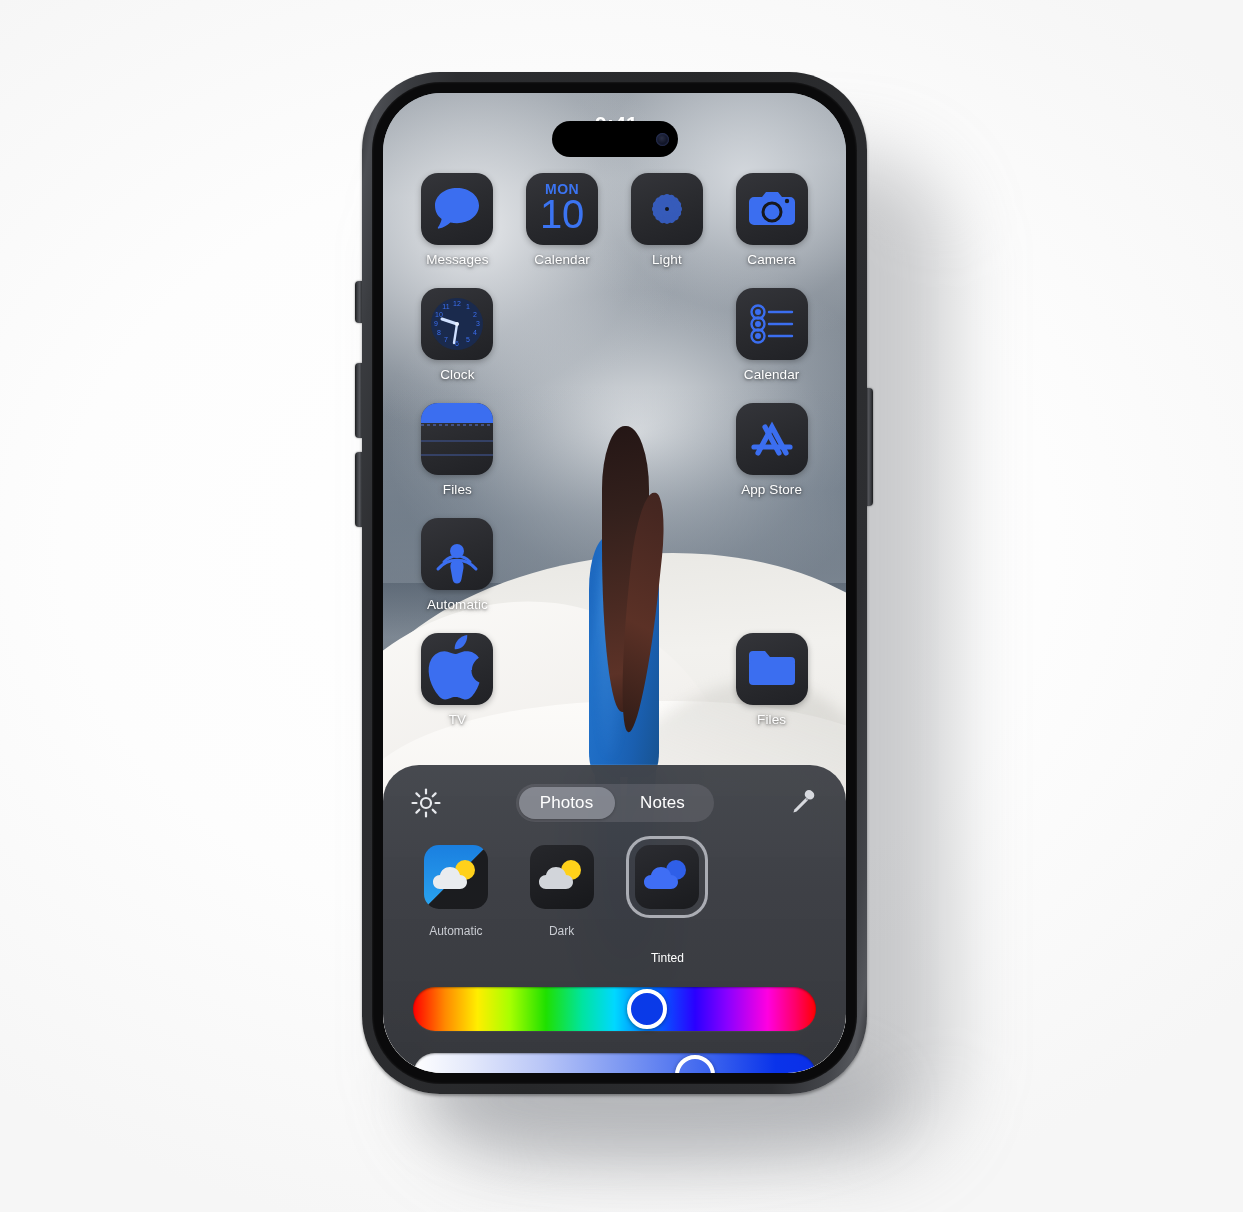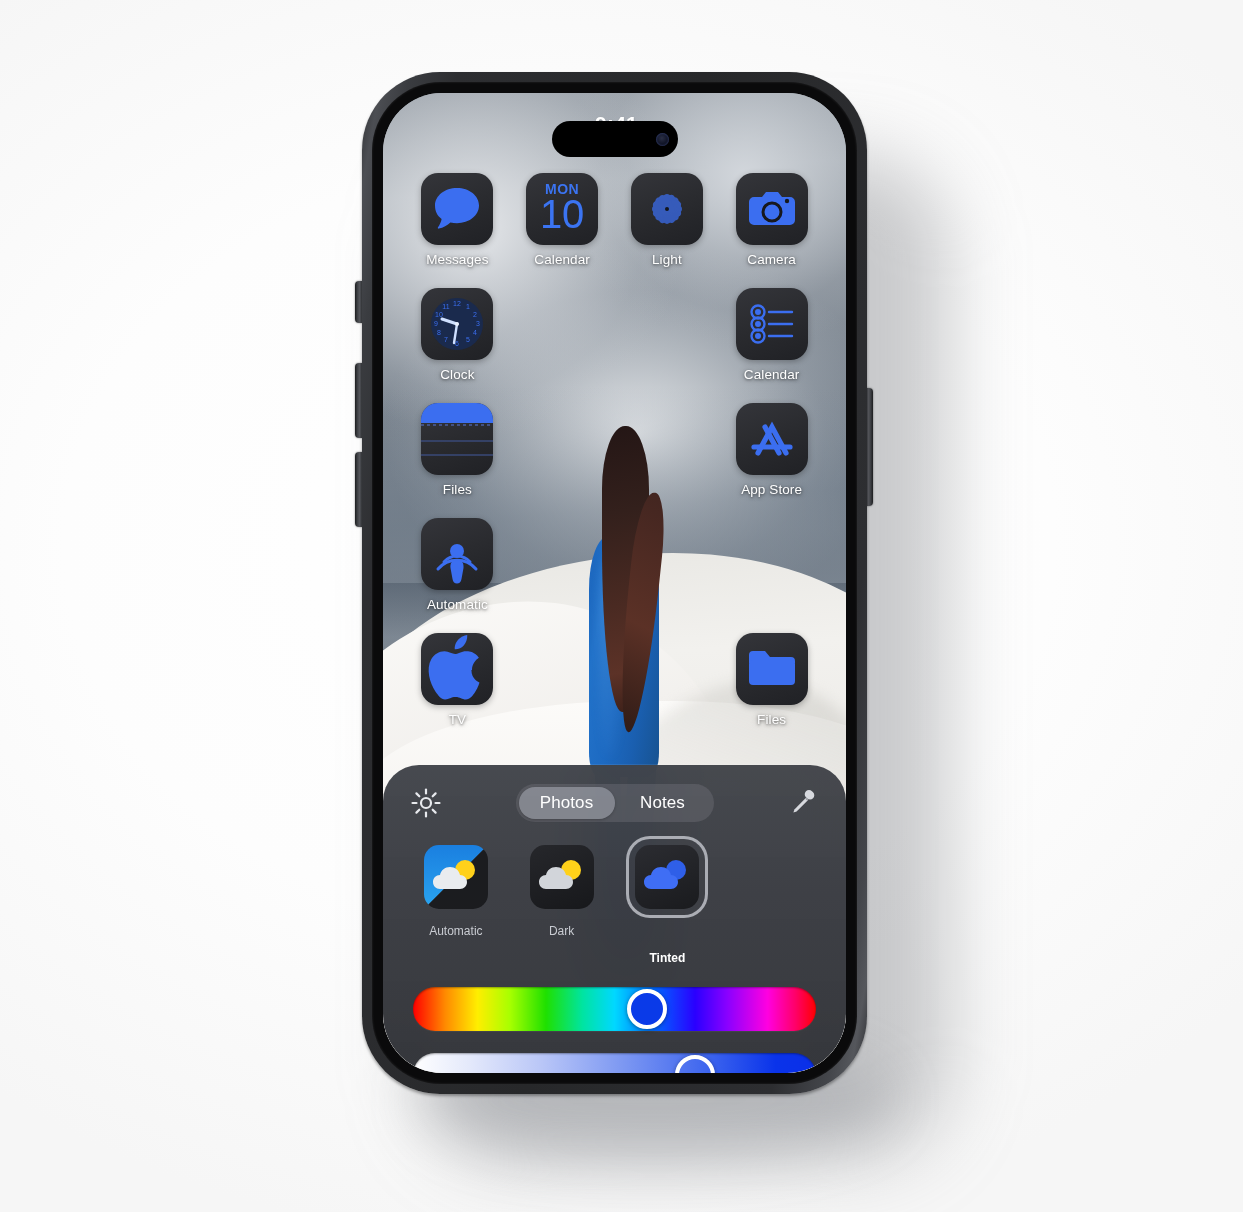--- a/index.html
+++ b/index.html
@@ -251,21 +251,21 @@
   }
   .seg-item.active { background: rgba(160,163,172,0.62); box-shadow: 0 1px 3px rgba(0,0,0,.22); }
 
   
   #appearance { display: grid; grid-template-columns: repeat(4,1fr); margin-top: 14px; }
   .appr { display: flex; flex-direction: column; align-items: center; }
   .appr-icon-wrap { width: 76px; height: 76px; border-radius: 21px; display:flex; align-items:center; justify-content:center; }
   .appr-icon-wrap.selected { box-shadow: 0 0 0 3px rgba(190,193,200,0.85); }
   .appr-icon { width: 64px; height: 64px; border-radius: 15px; position: relative; overflow: hidden; }
   .appr-label { margin-top: 9px; font-size: 12px; color: #c9ccd2; }
-  .appr-label.selected { color: #fff; font-weight: 700; margin-top: 36px; }
+  .appr-label.selected { color: #fff; font-weight: 400; margin-top: 36px; }
 
   
   .slider { position: relative; height: 44px; border-radius: 22px; margin: 0 10px;
             box-shadow: inset 0 1px 2px rgba(0,0,0,.35), 0 1px 0 rgba(255,255,255,.05); }
   #slider-hue { margin-top: 22px;
     background: linear-gradient(90deg,
       #ff0000 0%, #ff8a00 8%, #ffee00 16%, #a8ff00 24%, #1fe000 33%,
       #00e4a0 42%, #00d8ff 50%, #0066ff 60%, #2a00ff 70%, #8a00ff 78%,
       #ff00e0 88%, #ff0066 95%, #ff0000 100%); }
   #slider-sat { margin-top: 22px;

